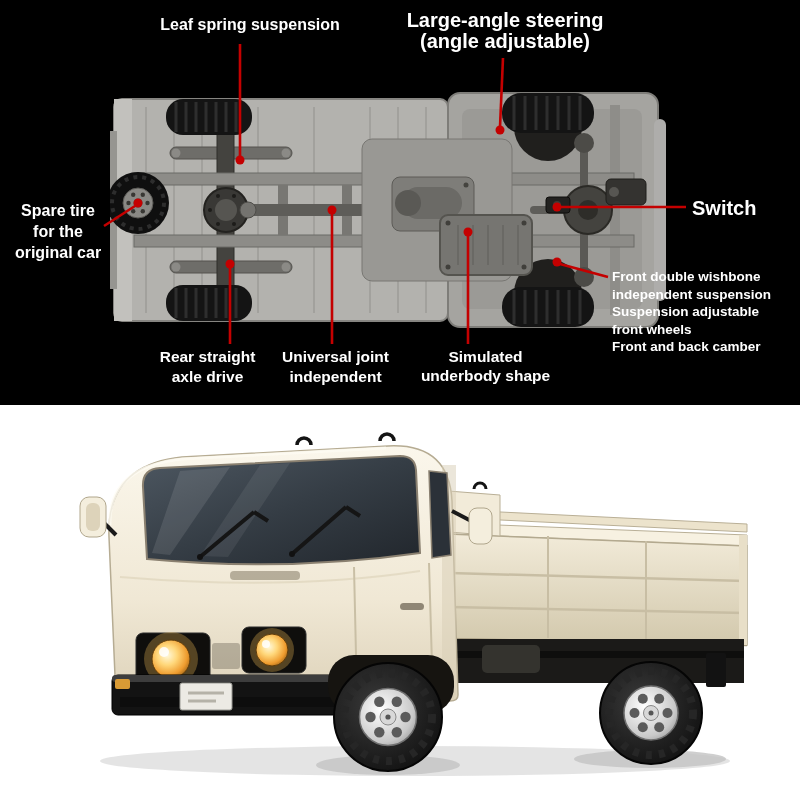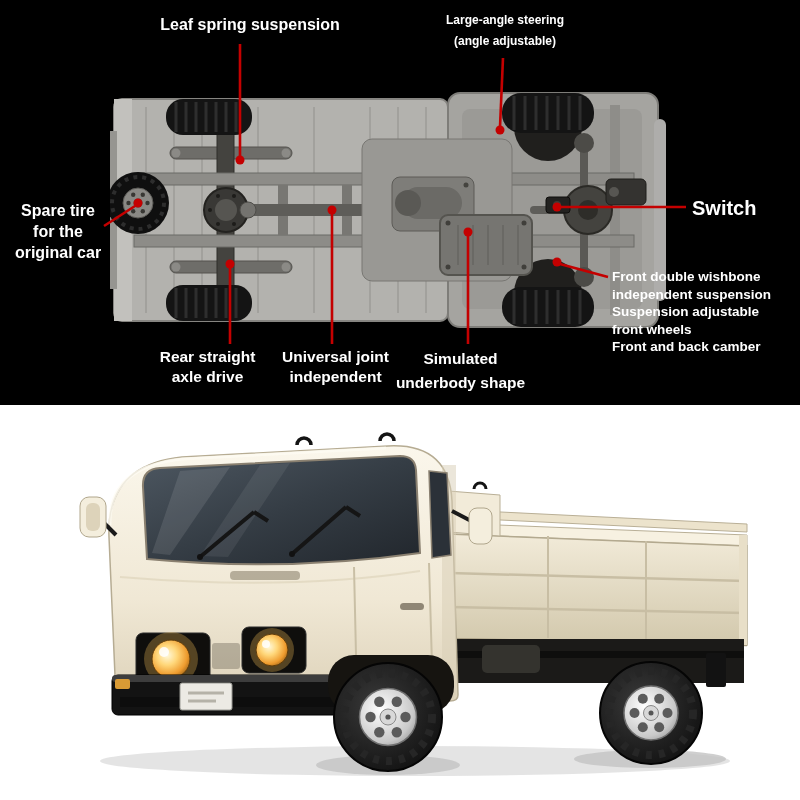--- a/index.html
+++ b/index.html
@@ -3,27 +3,27 @@
 <meta charset="utf-8">
 <style>
   html,body{margin:0;padding:0;background:#fff;}
   #stage{position:relative;width:800px;height:800px;overflow:hidden;font-family:"Liberation Sans",sans-serif;}
   #top-section{position:absolute;left:0;top:0;width:800px;height:525px;background:#000;}
   #bottom-section{position:absolute;left:0;top:405px;width:800px;height:395px;background:#ffffff;}
   .lbl{position:absolute;color:#ffffff;font-weight:700;white-space:pre-line;z-index:5;}
   .lbl.center{text-align:center;}
   .lbl.left{text-align:left;}
   #lbl-leaf-spring{left:128px;top:16px;width:244px;font-size:16px;}
-  #lbl-steering{left:383px;top:10px;width:244px;font-size:12px;line-height:21px;}
+  #lbl-steering{left:383px;top:10px;width:244px;font-size:20px;line-height:21px;}
   #lbl-spare-tire{left:2px;top:200px;width:112px;font-size:16px;line-height:21px;}
   #lbl-switch{left:692px;top:197px;width:80px;font-size:20px;}
   #lbl-front-susp{left:612px;top:268px;width:186px;font-size:13.5px;line-height:17.5px;}
   #lbl-rear-axle{left:125px;top:347px;width:165px;font-size:15.5px;line-height:20px;}
   #lbl-ujoint{left:243px;top:347px;width:185px;font-size:15.5px;line-height:20px;}
-  #lbl-underbody{left:363px;top:347px;width:195px;font-size:15.5px;line-height:24px;}
+  #lbl-underbody{left:388px;top:347px;width:195px;font-size:15.5px;line-height:19px;}
   svg{display:block;}
   .abs{position:absolute;}
 </style>
 </head>
 <body>
 
 <div id="stage">
 
   <div id="top-section">
 

